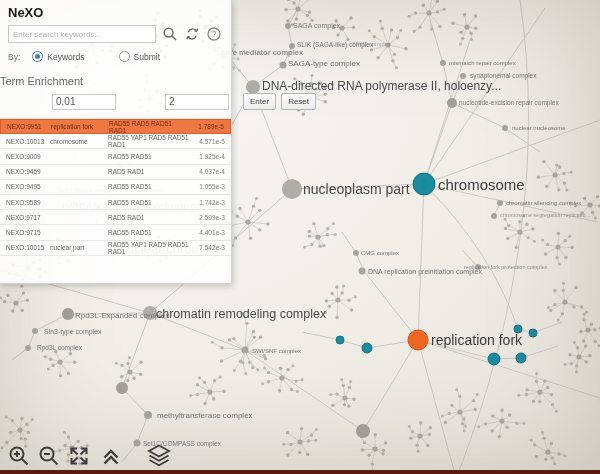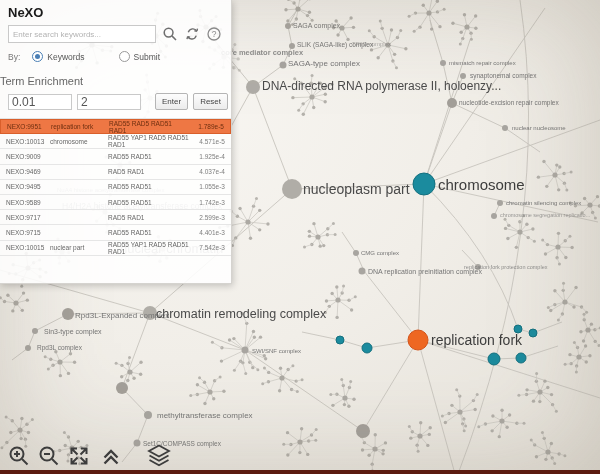--- a/index.html
+++ b/index.html
@@ -25,22 +25,22 @@
   .radio{width:9px;height:9px;border:1px solid #9a9a9a;border-radius:50%;display:inline-block;
     position:relative;background:#fff;margin-right:4px;flex:none;}
   .radio.checked{border-color:#4a7fb5;}
   .radio.checked::after{content:'';position:absolute;inset:2px;background:#4a7fb5;border-radius:50%;}
   .by-label{margin-right:12px;color:#777;}
   .opt2{margin-left:34px;}
   .section-title{font-size:11px;color:#666;margin:13px 0 4px;}
   .genes-ta{display:block;width:216px;margin:0 8px;height:30px;border:1px solid #c9c9c9;font-size:8px;
     color:#555;resize:none;font-family:inherit;padding:2px 3px;background:#fff;outline:none;box-sizing:border-box;}
   .controls{display:flex;align-items:center;margin:6px 8px 0;gap:5px;}
-  .num-input{width:56px;height:14px;border:1px solid #c9c9c9;font-size:12px;padding:0 3px;color:#555;
-    font-family:inherit;outline:none;}
+  .num-input{width:56px;height:14px;border:1px solid #c9c9c9;font-size:10px;padding:0 3px;color:#555;
+    font-family:inherit;outline:none;margin-left:44px;}
   .btn{height:17px;font-size:8px;padding:0 6px;border:1px solid #b5b5b5;
     background:linear-gradient(#fdfdfd,#ececec);border-radius:2px;color:#444;font-family:inherit;}
   .btn-reset{margin-left:9px;}
   .rtable{margin-top:8px;border-top:1px solid #e3e3e3;}
   .trow{display:flex;align-items:center;height:15.2px;box-sizing:border-box;border-bottom:1px solid #e6e6e6;
     font-size:6.5px;color:#666;padding:0 6px;}
   .trow.hl{background:#ee7744;color:#6e2f10;border:1px solid #d95f2b;}
   .c-id{width:44px;flex:none;}
   .c-term{width:58px;flex:none;}
   .c-genes{flex:1;}

